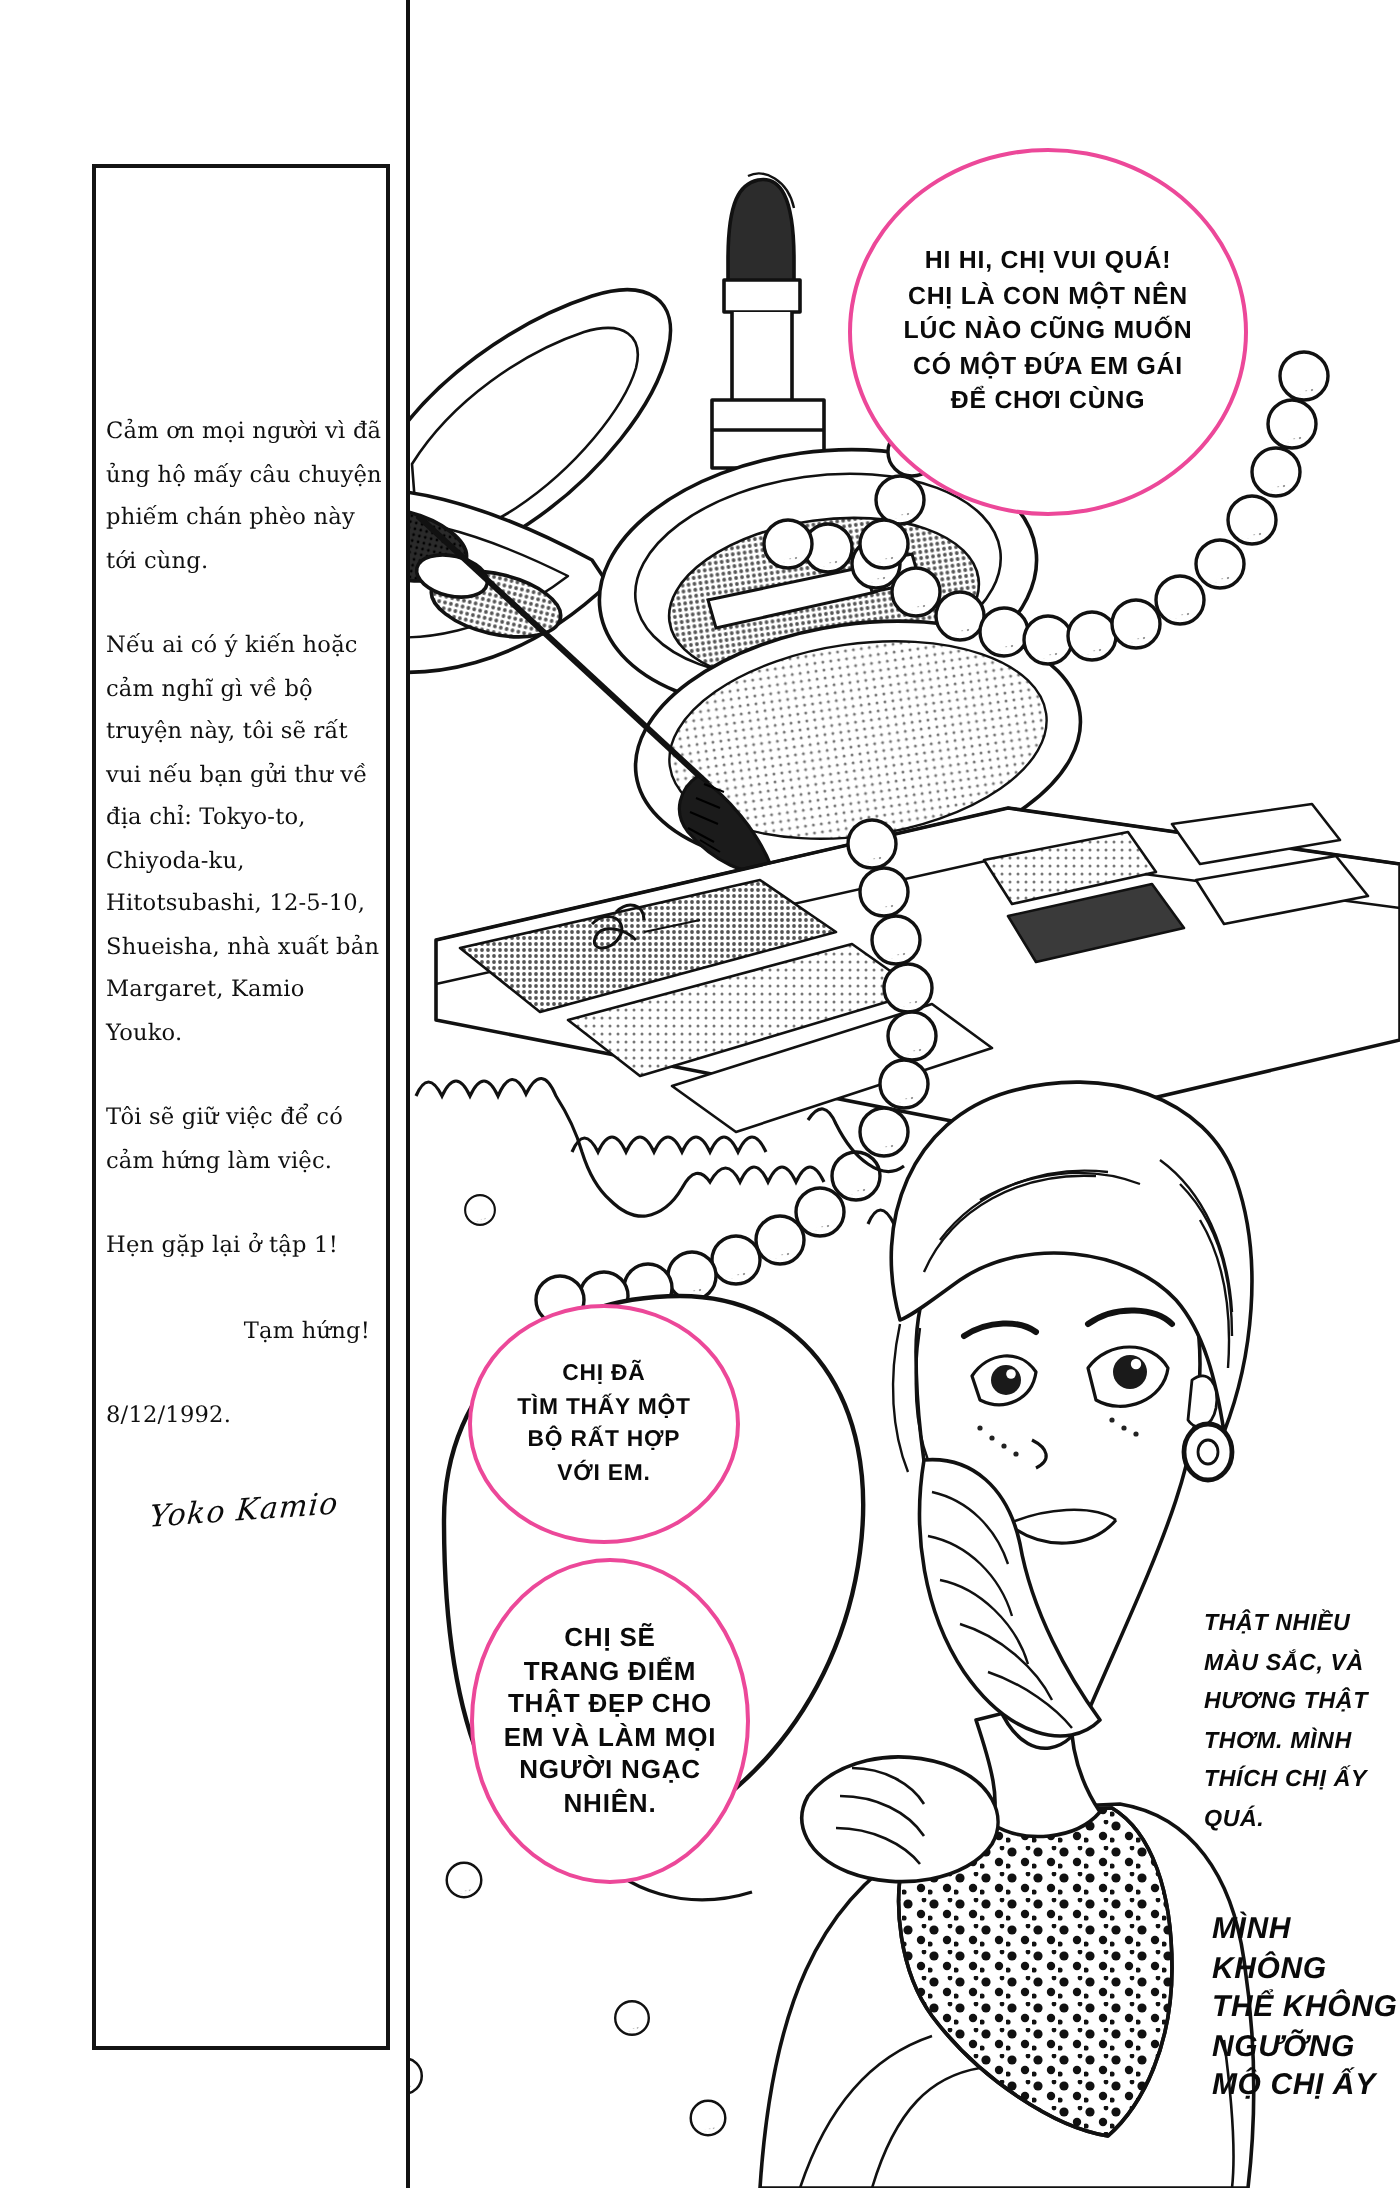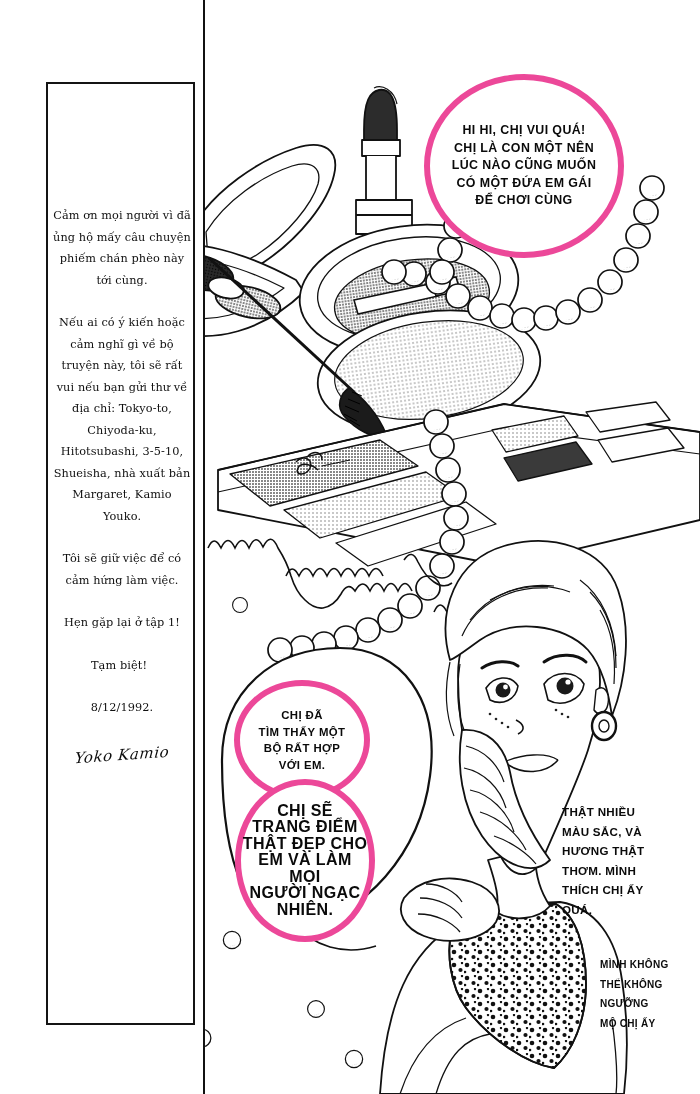--- a/index.html
+++ b/index.html
@@ -16,72 +16,72 @@
   .afterword-box{
     position:absolute;left:46px;top:82px;width:149px;height:943px;
     border:2px solid #141414;background:#fff;box-sizing:border-box;
   }
   .afterword-text{
     position:absolute;left:53px;top:205px;width:138px;
     font-family:"DejaVu Serif",serif;
     font-size:11.3px;line-height:21.5px;color:#101010;
     letter-spacing:.1px;
   }
-  .afterword-text p{margin:0 0 21px 0;text-align:center;}
+  .afterword-text p{margin:0 0 21px 0;}
   .afterword-text p.tight{margin-bottom:0;}
   .signoff{text-align:right;padding-right:6px;}
   .datestamp{margin-top:16px;}
   .sig{
     margin-top:26px;text-align:center;
     font-family:"DejaVu Serif",serif;font-style:italic;
     font-size:15px;color:#0b0b0b;
     transform:rotate(-4deg) skewX(-9deg);
     letter-spacing:.6px;
   }
 
   
   .art{position:absolute;left:204px;top:0;width:496px;height:1094px;overflow:hidden;}
   .art svg{position:absolute;left:0;top:0;}
 
   
   .bubble{
-    position:absolute;background:#fff;border:6px solid #ec4899;
+    position:absolute;background:#fff;border:2px solid #ec4899;
     border-radius:50%;display:flex;align-items:center;justify-content:center;
     text-align:center;box-sizing:border-box;
   }
   .bubble .txt{
     font-family:"Liberation Sans",sans-serif;
     font-weight:700;color:#0a0a0a;
     text-transform:uppercase;
     letter-spacing:.4px;
     white-space:pre-line;
   }
 
   #bubble-1{left:424px;top:74px;width:200px;height:184px;}
   #bubble-1 .txt{font-size:12.4px;line-height:17.5px;}
 
   #bubble-2{left:497px;top:282px;width:166px;height:134px;}
   #bubble-2 .txt{font-size:11.8px;line-height:17px;}
 
-  #bubble-3{left:234px;top:680px;width:136px;height:120px;}
+  #bubble-3{left:234px;top:652px;width:136px;height:120px;}
   #bubble-3 .txt{font-size:11.4px;line-height:16.5px;}
 
   #bubble-4{left:235px;top:779px;width:140px;height:163px;}
-  #bubble-4 .txt{font-size:16px;line-height:16.5px;}
+  #bubble-4 .txt{font-size:13px;line-height:16.5px;}
 
   
   .freetext{
     position:absolute;
     font-family:"Liberation Sans",sans-serif;
-    font-weight:700;
+    font-weight:700;font-style:italic;
     text-transform:uppercase;
-    color:#0a0a0a;white-space:pre-line;
+    color:#0a0a0a;white-space:pre-line;margin-left:40px;
   }
   #free-1{left:562px;top:802px;font-size:11.6px;line-height:19.5px;letter-spacing:.3px;}
-  #free-2{left:600px;top:955px;font-size:10px;line-height:19.5px;letter-spacing:.3px;}
+  #free-2{left:566px;top:955px;font-size:15px;line-height:19.5px;letter-spacing:.3px;}
 </style>
 </head>
 <body>
 
 <div id="page">
 
   <div class="art">
     <svg width="496" height="1094" viewBox="0 0 496 1094" fill="none">
       <defs>
         <pattern id="dots-light" width="4" height="4" patternUnits="userSpaceOnUse">
@@ -430,24 +430,24 @@
         <path d="M 92 924 C 108 946 140 956 172 946" fill="none" stroke-width="1.6"></path>
       </g>
     </svg>
   </div>
 
   <div class="divider"></div>
 
   <div class="afterword-box"></div>
   <div class="afterword-text">
     <p>Cảm ơn mọi người vì đã ủng hộ mấy câu chuyện phiếm chán phèo này tới cùng.</p>
-    <p>Nếu ai có ý kiến hoặc cảm nghĩ gì về bộ truyện này, tôi sẽ rất vui nếu bạn gửi thư về địa chỉ: Tokyo-to, Chiyoda-ku, Hitotsubashi, 3-5-10, Shueisha, nhà xuất bản Margaret, Kamio Youko.</p>
+    <p>Nếu ai có ý kiến hoặc cảm nghĩ gì về bộ truyện này, tôi sẽ rất vui nếu bạn gửi thư về địa chỉ: Tokyo-to, Chiyoda-ku, Hitotsubashi, 12-5-10, Shueisha, nhà xuất bản Margaret, Kamio Youko.</p>
     <p>Tôi sẽ giữ việc để có cảm hứng làm việc.</p>
     <p>Hẹn gặp lại ở tập 1!</p>
-    <p class="signoff">Tạm biệt!</p>
+    <p class="signoff">Tạm hứng!</p>
     <p class="datestamp tight">8/12/1992.</p>
     <div class="sig">Yoko Kamio</div>
   </div>
 
   <div class="bubble" id="bubble-1">
     <span class="txt">Hi hi, chị vui quá!
 Chị là con một nên
 lúc nào cũng muốn
 có một đứa em gái
 để chơi cùng</span>

